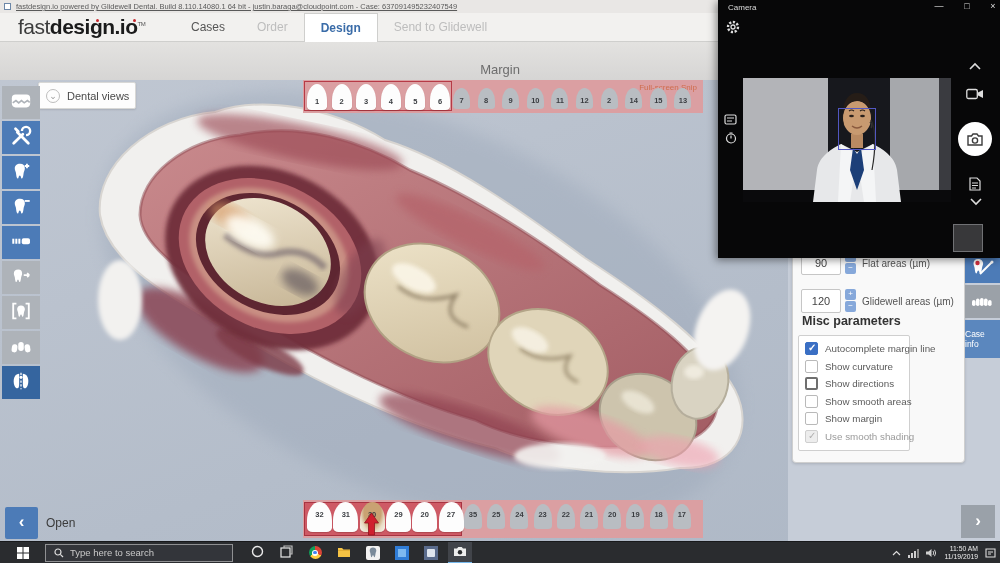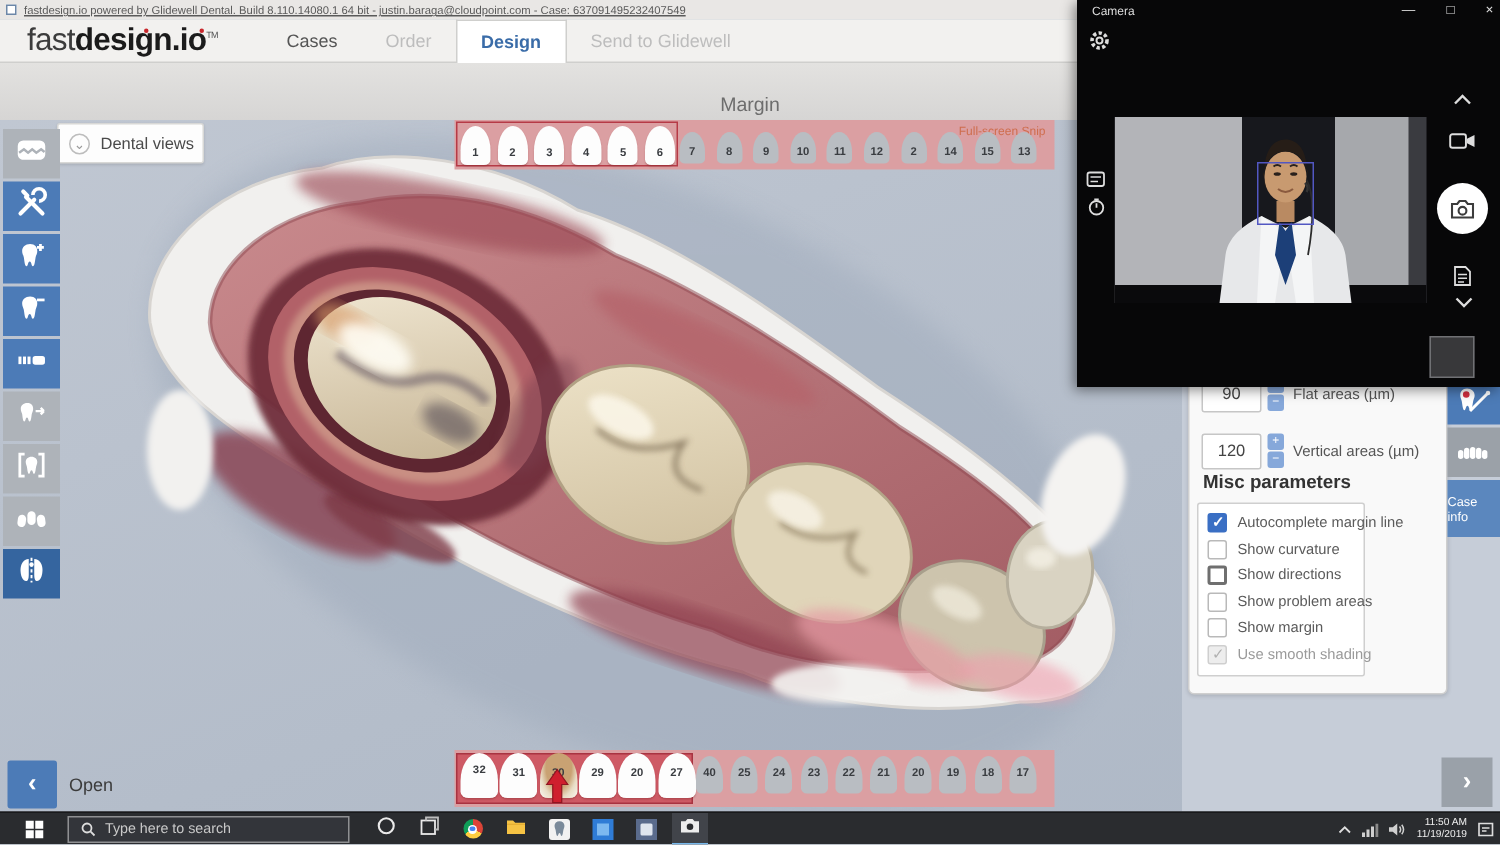--- a/index.html
+++ b/index.html
@@ -323,40 +323,40 @@
       <div class="tooth-shape tooth-gray" style="left: 346.8px; top: 8px; width: 17px; height: 21px;">
         <span class="tooth-num" style="top: 8px;">15</span>
       </div>
       <div class="tooth-shape tooth-gray" style="left: 371.4px; top: 8px; width: 17px; height: 21px;">
         <span class="tooth-num" style="top: 8px;">13</span>
       </div>
     </div>
 
   <div class="strip strip-lower" id="lowerStrip">
     <div class="red-fill"></div>
-  <div class="tooth-shape tooth-white" style="left: 4px; top: 2px; width: 25px; height: 30px; font-family: Liberation Mono, monospace;">
+  <div class="tooth-shape tooth-white" style="left: 4px; top: 2px; width: 25px; height: 30px;">
         <span class="tooth-num" style="top: 8px;">32</span>
       </div>
       <div class="tooth-shape tooth-white" style="left: 30.3px; top: 2px; width: 25px; height: 30px;">
         <span class="tooth-num" style="top: 8px;">31</span>
       </div>
       <div class="tooth-shape tooth-selected" style="left: 56.6px; top: 2px; width: 25px; height: 30px;">
         <span class="tooth-num" style="top: 8px;">30</span>
       </div>
       <div class="tooth-shape tooth-white" style="left: 82.9px; top: 2px; width: 25px; height: 30px;">
         <span class="tooth-num" style="top: 8px;">29</span>
       </div>
       <div class="tooth-shape tooth-white" style="left: 109.2px; top: 2px; width: 25px; height: 30px;">
         <span class="tooth-num" style="top: 8px;">20</span>
       </div>
       <div class="tooth-shape tooth-white" style="left: 135.5px; top: 2px; width: 25px; height: 30px;">
         <span class="tooth-num" style="top: 8px;">27</span>
       </div>
       <div class="tooth-shape tooth-gray" style="left: 161px; top: 4px; width: 18px; height: 25px;">
-        <span class="tooth-num" style="top: 6px;">40</span>
+        <span class="tooth-num" style="top: 6px;">35</span>
       </div>
       <div class="tooth-shape tooth-gray" style="left: 184.2px; top: 4px; width: 18px; height: 25px;">
         <span class="tooth-num" style="top: 6px;">25</span>
       </div>
       <div class="tooth-shape tooth-gray" style="left: 207.4px; top: 4px; width: 18px; height: 25px;">
         <span class="tooth-num" style="top: 6px;">24</span>
       </div>
       <div class="tooth-shape tooth-gray" style="left: 230.6px; top: 4px; width: 18px; height: 25px;">
         <span class="tooth-num" style="top: 6px;">23</span>
       </div>
@@ -392,38 +392,38 @@
     <div class="stepper" style="top:100px">
         <div>+</div>
         <div>−</div>
       </div>
     <div class="param-label" style="top:107px">Flat areas (µm)</div>
     <input class="num-input" style="top: 138px;" readonly="" value="120">
     <div class="stepper" style="top:138px">
         <div>+</div>
         <div>−</div>
       </div>
-    <div class="param-label" style="top:145px">Vertical areas (µm)</div>
+    <div class="param-label" style="top:145px">Glidewell areas (µm)</div>
     <div class="misc-title">Misc parameters</div>
     <div class="check-group" id="checkGroup">
         <div class="chk-row">
           <span class="chk-box checked"></span>
           <span class="chk-label">Autocomplete margin line</span>
         </div>
         <div class="chk-row">
           <span class="chk-box"></span>
           <span class="chk-label">Show curvature</span>
         </div>
         <div class="chk-row">
           <span class="chk-box emph"></span>
           <span class="chk-label">Show directions</span>
         </div>
         <div class="chk-row">
           <span class="chk-box"></span>
-          <span class="chk-label">Show problem areas</span>
+          <span class="chk-label">Show smooth areas</span>
         </div>
         <div class="chk-row">
           <span class="chk-box"></span>
           <span class="chk-label">Show margin</span>
         </div>
         <div class="chk-row">
           <span class="chk-box discheck"></span>
           <span class="chk-label dim">Use smooth shading</span>
         </div>
       </div>

